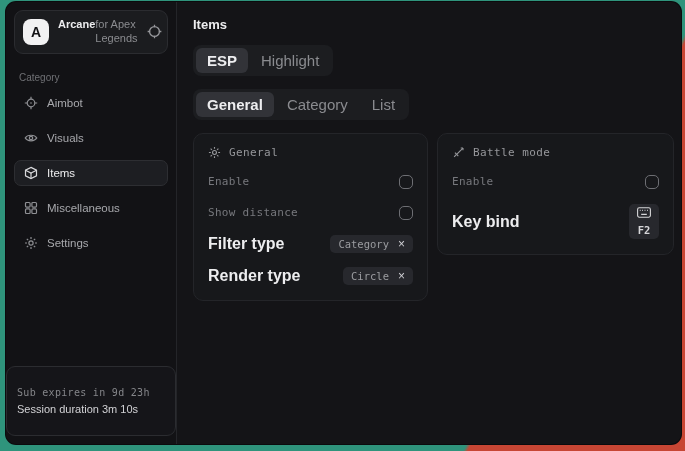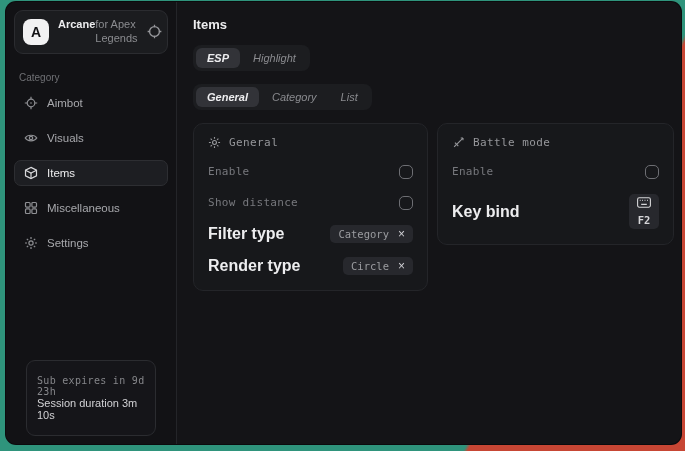--- a/index.html
+++ b/index.html
@@ -25,31 +25,31 @@
 
   .section-label{margin:10px 13px 2px;font-size:10px;color:#6f7074;}
 
   .nav{display:flex;flex-direction:column;}
   .nav-item{display:flex;align-items:center;gap:9px;margin:5px 8px 4px;padding:0 9px;height:26px;
     border-radius:7px;color:#a7a8ac;font-size:11.5px;border:1px solid transparent;cursor:pointer;}
   .nav-icon{display:flex;color:#8f9094;}
   .nav-item.selected{background:#1d1e22;border-color:#2d2e32;color:#ededef;}
   .nav-item.selected .nav-icon{color:#d8d8db;}
 
-  .footer-card{margin:auto 20px 8px;padding:14px 10px;background:#151519;border:1px solid #2b2c30;
-    border-radius:9px;display:flex;flex-direction:column;}
+  .footer-card{margin:auto 0 8px;padding:20px 10px;background:#151519;border:1px solid #2b2c30;
+    border-radius:9px;display:flex;flex-direction:column;gap:5px;}
   .footer-line1{font-size:10px;color:#85868a;letter-spacing:.3px;}
   .footer-line2{font-size:11px;color:#d2d2d5;}
 
   
   .main{flex:1;padding:15px 16px;display:flex;flex-direction:column;}
   .page-title{font-size:13px;font-weight:700;color:#ededef;}
   .tabs-row{margin-top:13px;}
   .tabs{display:inline-flex;background:#1c1d20;border-radius:8px;padding:3px;gap:2px;}
-  .tab{padding:4px 11px;font-size:11px;color:#8a8b8f;border-radius:6px;cursor:pointer;white-space:nowrap;font-style:italic;}
+  .tab{padding:4px 11px;font-size:15px;color:#8a8b8f;border-radius:6px;cursor:pointer;white-space:nowrap;}
   .tab.selected{background:#323338;color:#ededef;font-weight:600;}
 
   .panels{display:flex;gap:9px;margin-top:13px;align-items:flex-start;}
   .panel{background:#17181b;border:1px solid #242529;border-radius:10px;padding:12px 14px 15px;}
   .panel-general{width:235px;}
   .panel-battle{width:237px;}
   .panel-header{display:flex;align-items:center;gap:8px;color:#96979b;font-size:11px;letter-spacing:.4px;}
   .panel-header .panel-icon{display:flex;color:#96979b;}
   .row{display:flex;align-items:center;justify-content:space-between;margin-top:14px;min-height:17px;}
   .label-dim{font-size:11px;color:#77787d;letter-spacing:.3px;}

